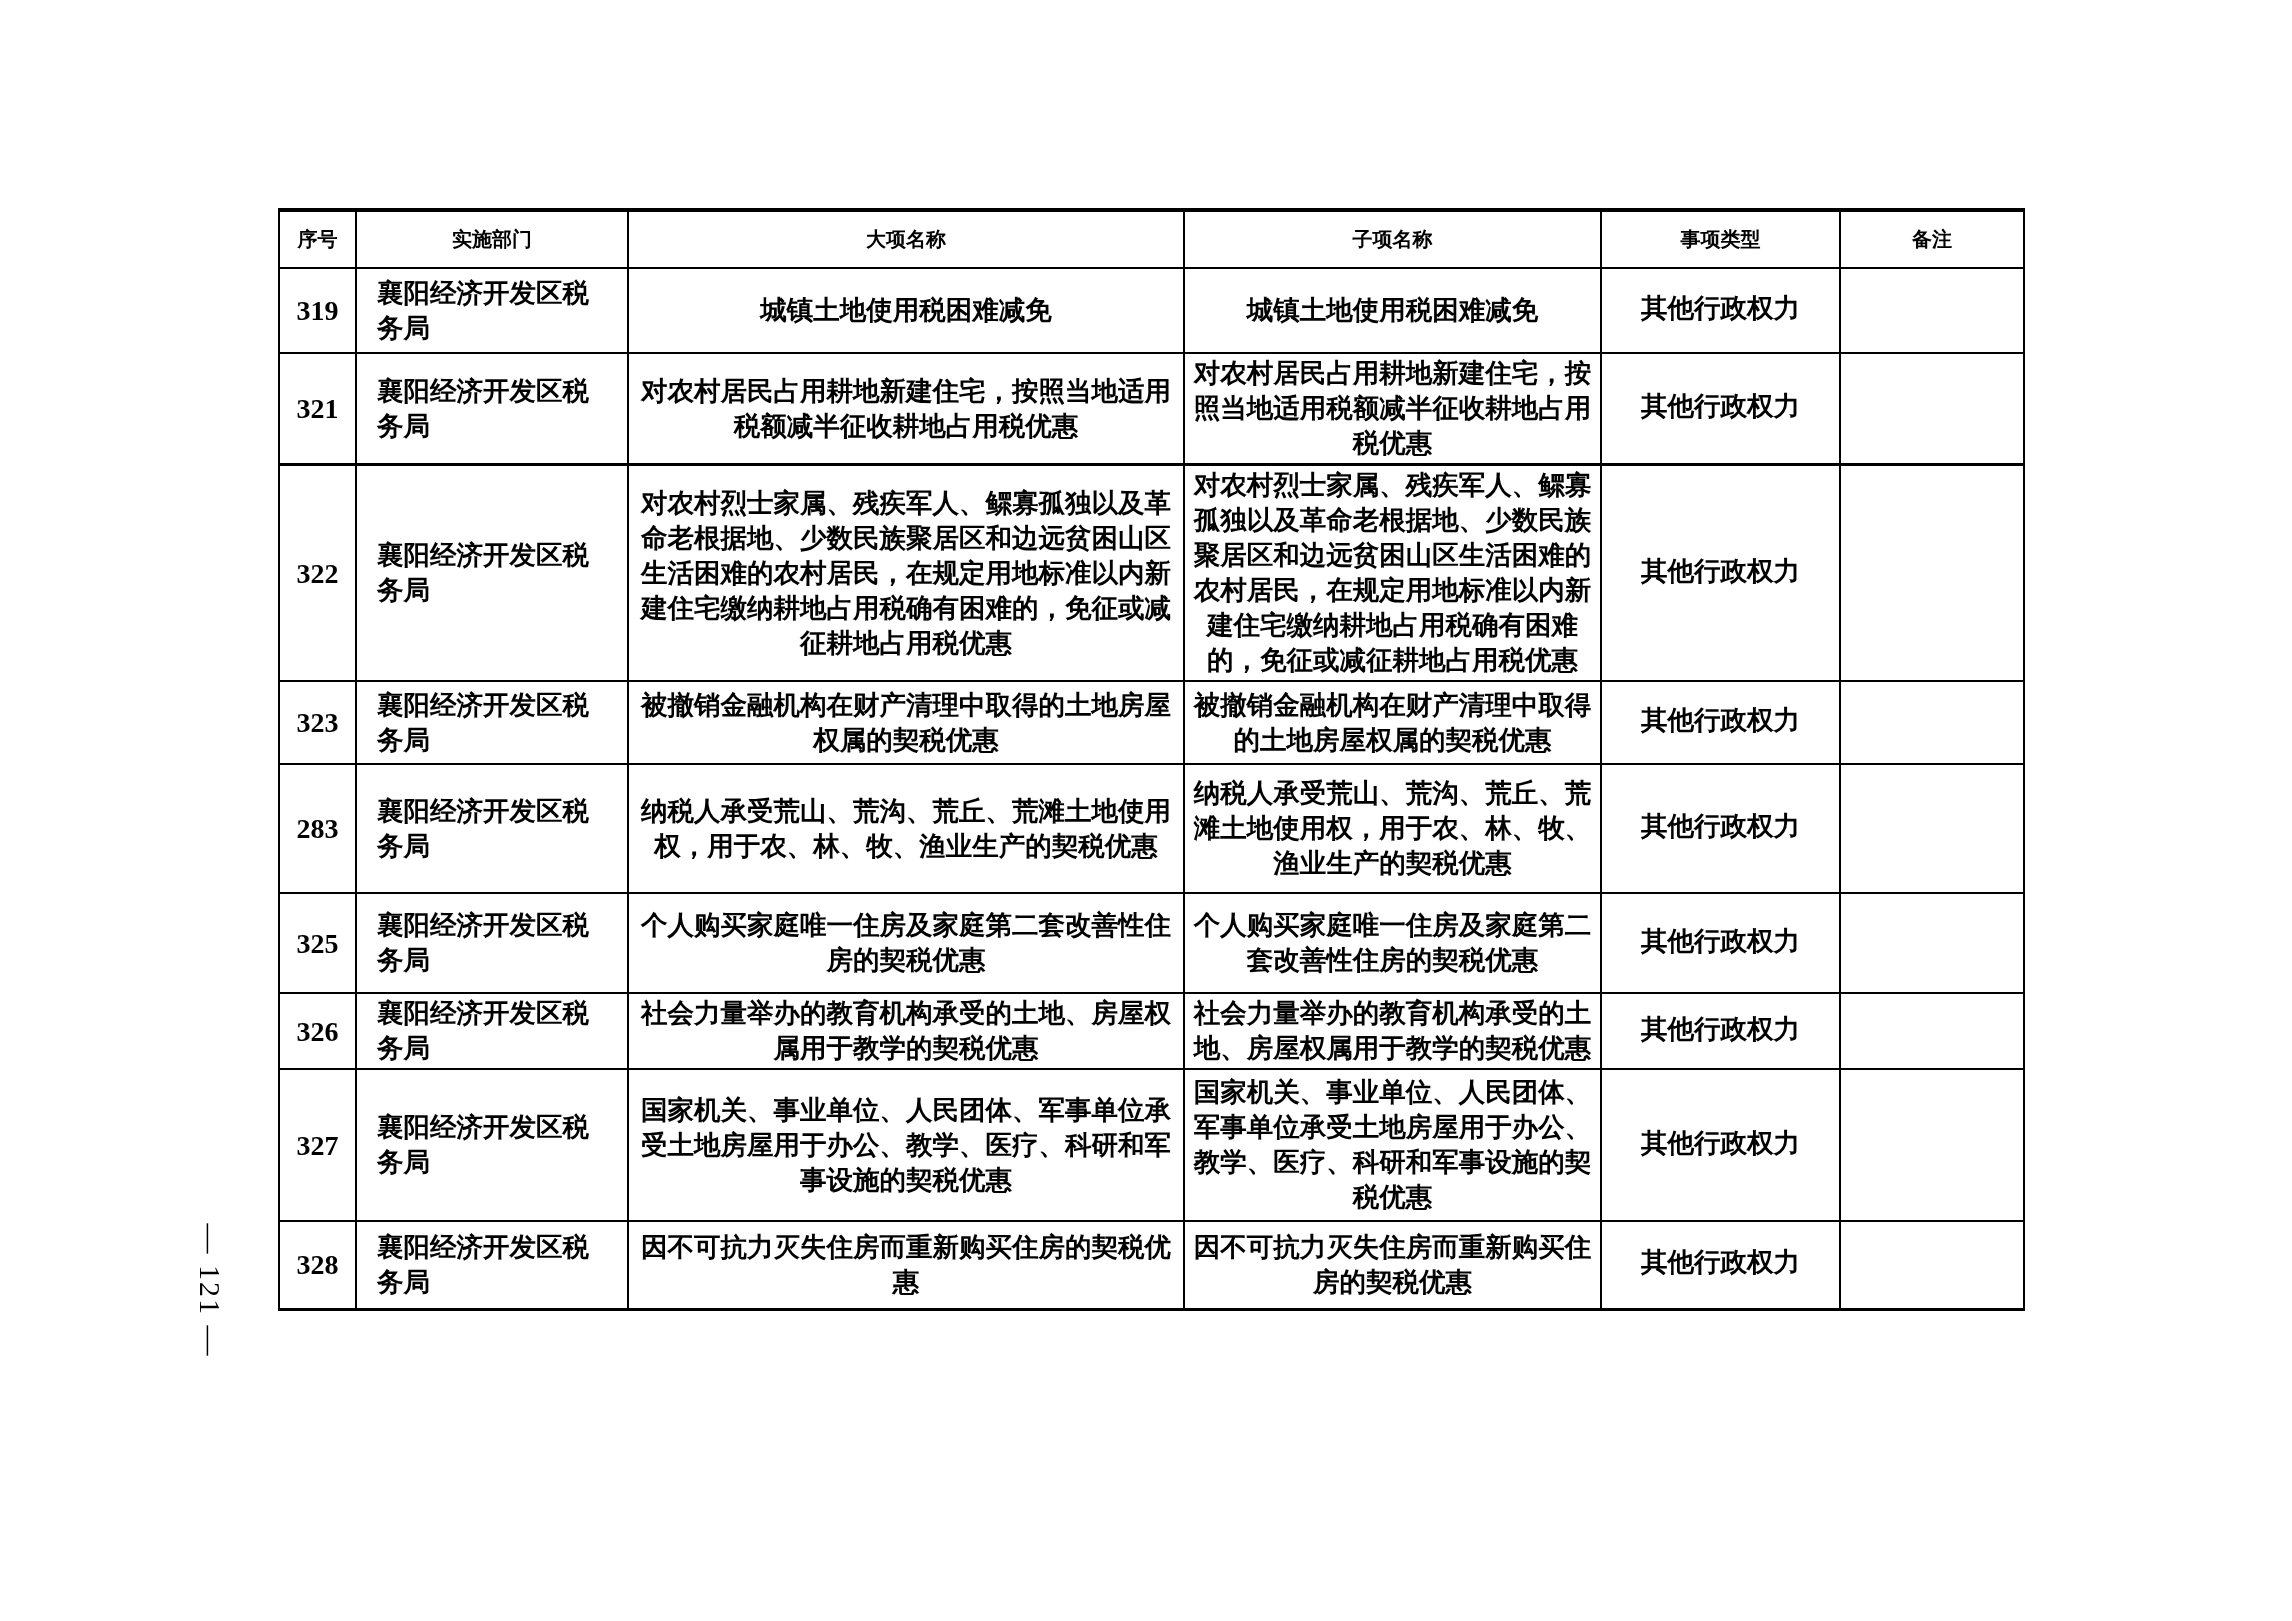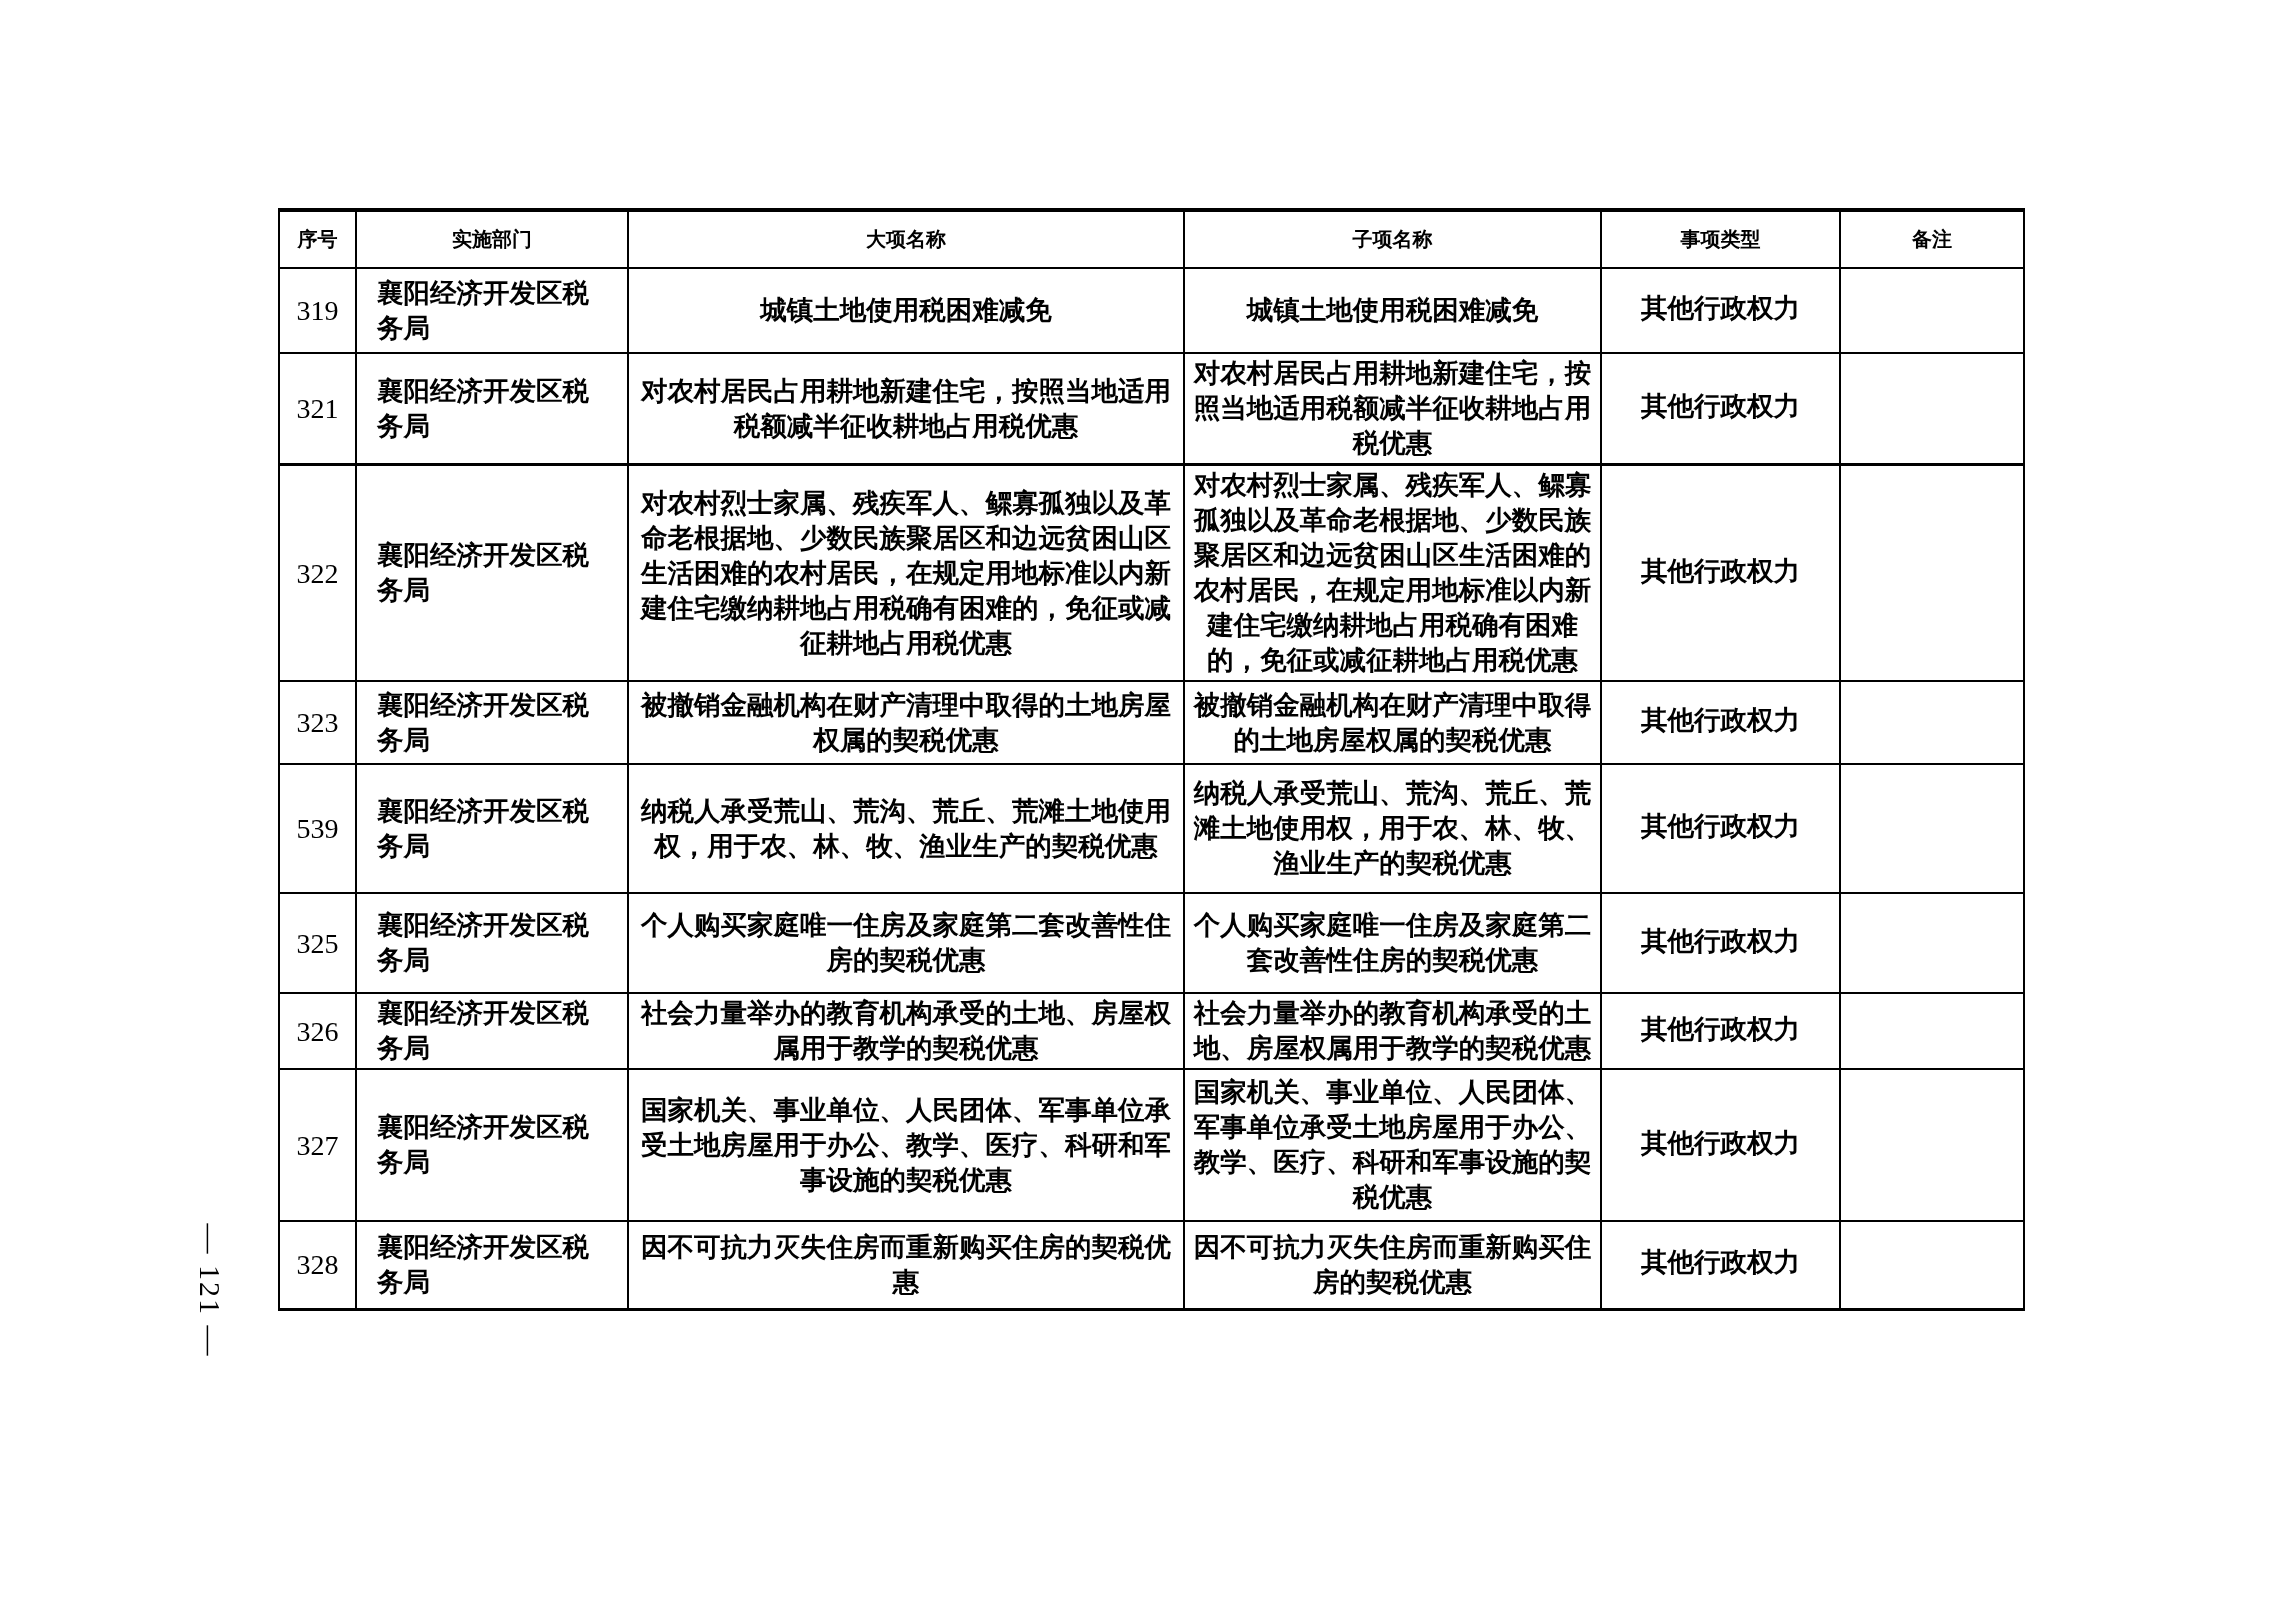--- a/index.html
+++ b/index.html
@@ -57,21 +57,21 @@
     text-align: center;
     padding: 2px 3.9px;
   }
   .doc-table td {
     font-size: 26.5px;
     line-height: 35px;
     font-weight: 600;
   }
   td.c-no {
     text-align: center;
-    font-weight: 400;
+    font-weight: 700;
     font-size: 28px;
     padding: 2px 9px;
   }
   td.c-dept {
     text-align: left;
     padding: 2px 20px;
   }
   td.c-major, td.c-sub {
     text-align: center;
     padding: 2px 7.8px;
@@ -140,21 +140,21 @@
       </tr>
       <tr class="bt-med" style="height:83px">
         <td class="c-no">323</td>
         <td class="c-dept">襄阳经济开发区税务局</td>
         <td class="c-major">被撤销金融机构在财产清理中取得的土地房屋权属的契税优惠</td>
         <td class="c-sub">被撤销金融机构在财产清理中取得的土地房屋权属的契税优惠</td>
         <td class="c-type">其他行政权力</td>
         <td class="c-remark"></td>
       </tr>
       <tr style="height:129px">
-        <td class="c-no">539</td>
+        <td class="c-no">283</td>
         <td class="c-dept">襄阳经济开发区税务局</td>
         <td class="c-major">纳税人承受荒山、荒沟、荒丘、荒滩土地使用权，用于农、林、牧、渔业生产的契税优惠</td>
         <td class="c-sub">纳税人承受荒山、荒沟、荒丘、荒滩土地使用权，用于农、林、牧、渔业生产的契税优惠</td>
         <td class="c-type">其他行政权力</td>
         <td class="c-remark"></td>
       </tr>
       <tr style="height:100px">
         <td class="c-no">325</td>
         <td class="c-dept">襄阳经济开发区税务局</td>
         <td class="c-major">个人购买家庭唯一住房及家庭第二套改善性住房的契税优惠</td>

